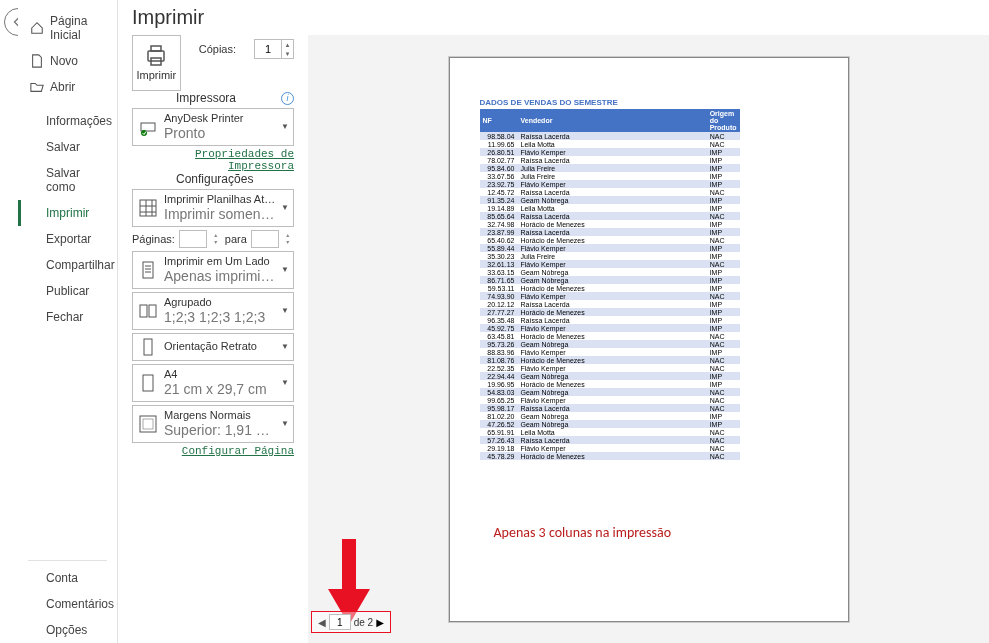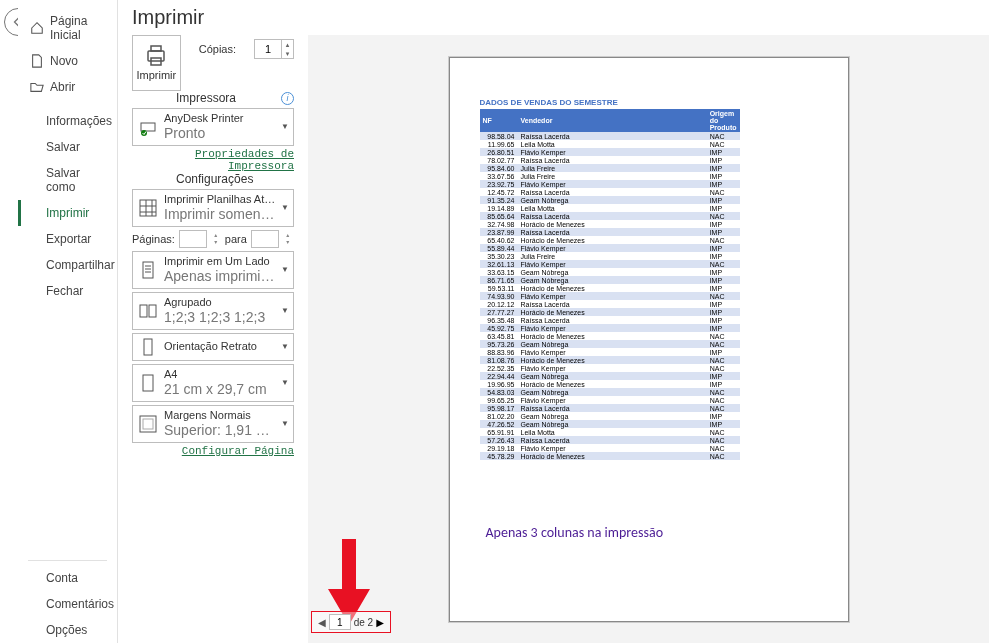--- a/index.html
+++ b/index.html
@@ -60,21 +60,21 @@
 
 .page { width: 400px; height: 565px; background: #fff; box-shadow: 0 0 0 1px #ccc; border: 1px solid #888; position: relative; padding: 40px 43px 30px 30px; }
 .page-title { color: #4472c4; font-size: 8px; font-weight: bold; margin-bottom: 2px; }
 .tbl { width: 260px; font-size: 7px; border-collapse: collapse; }
 .tbl th { background: #4472c4; color: #fff; text-align: left; padding: 1px 3px; font-weight: bold; font-size: 7px; }
 .tbl td { padding: 0.5px 3px; text-align: left; }
 .tbl td:first-child { text-align: right; width: 38px; }
 .tbl td:last-child { width: 32px; }
 .tbl tr.band td { background: #d9e1f2; }
 
-.annotation { position: absolute; color: #4c1d95; font-size: 14px; left: 36px; top: 466px; font-family: Calibri, Arial, sans-serif; }
+.annotation { position: absolute; color: #b91c1c; font-size: 14px; left: 44px; top: 466px; font-family: Calibri, Arial, sans-serif; }
 
 .red-arrow { position: absolute; left: 20px; top: 504px; }
 .red-arrow svg { display: block; }
 .pager-box { position: absolute; left: 3px; bottom: 10px; border: 1.5px solid #e81123; padding: 2px 6px; display: flex; align-items: center; gap: 3px; background: rgba(255,255,255,0.4); }
 .pager-box .tri { font-size: 10px; color: #555; cursor: pointer; }
 .pager-box input { width: 22px; height: 16px; border: 1px solid #bdbdbd; text-align: center; font-size: 10px; }
 .pager-box .of { font-size: 10px; color: #333; }
 .pager-box .tri.black { color: #000; }
 
 </style>
@@ -108,20 +108,21 @@
       </svg>
     <span>Abrir</span>
   </div>
   <div class="sep"></div>
   <div class="item"><span>Informações</span></div>
   <div class="item"><span>Salvar</span></div>
   <div class="item"><span>Salvar como</span></div>
   <div class="item active"><span>Imprimir</span></div>
   <div class="item"><span>Exportar</span></div>
   <div class="item"><span>Compartilhar</span></div>
+  <div class="item"><span>Publicar</span></div>
   <div class="item"><span>Fechar</span></div>
   <div class="spacer"></div>
   <div class="divider"></div>
   <div class="item"><span>Conta</span></div>
   <div class="item"><span>Comentários</span></div>
   <div class="item"><span>Opções</span></div>
 </div>
 
 <div class="main">
   <div class="title">Imprimir</div>

